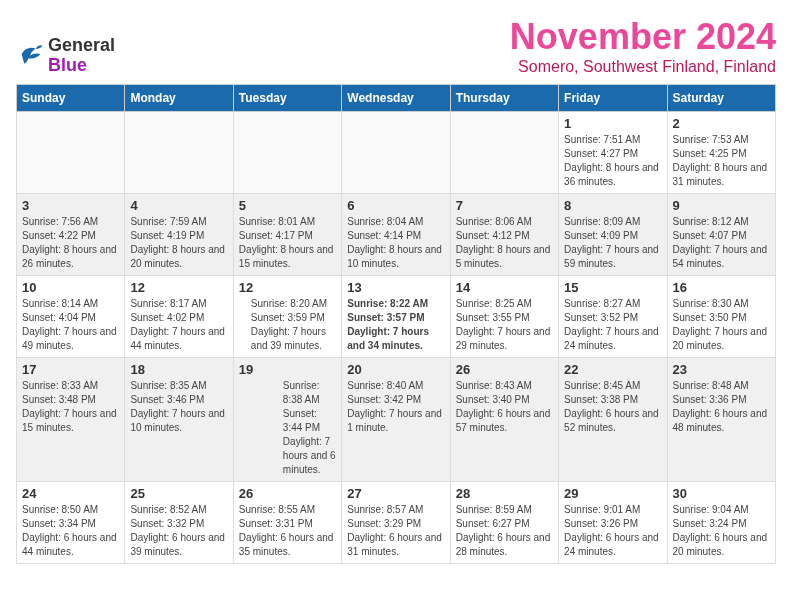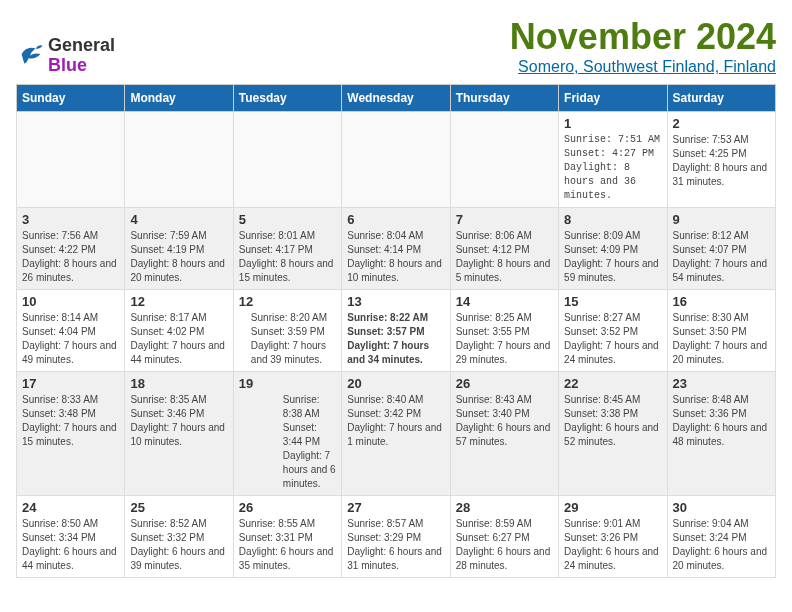--- a/index.html
+++ b/index.html
@@ -31,26 +31,25 @@
     .logo-bird {
       width: 28px;
       height: 28px;
     }
     .title-block {
       text-align: right;
     }
     .month-title {
       font-size: 36px;
       font-weight: bold;
-      color: #4d7c0f;
+      color: #ec4899;
     }
     .location-title {
       font-size: 16px;
-      color: #0369a1;
-      text-decoration: underline;
+      color: #be185d;
     }
     .calendar-table {
       width: 100%;
       border-collapse: collapse;
       font-size: 11px;
     }
     .calendar-table th {
       background-color: #1a6aad;
       color: white;
       text-align: left;
@@ -122,21 +121,21 @@
   </thead>
   <tbody id="calendar-body">
   <tr>
         <td class="empty"></td>
         <td class="empty"></td>
         <td class="empty"></td>
         <td class="empty"></td>
         <td class="empty"></td>
         <td>
           <div class="day-number">1</div>
-          <div class="day-info" style="white-space: pre-line; font-family: Liberation Mono, monospace;">Sunrise: 7:51 AM
+          <div class="day-info" style="white-space: pre-line;">Sunrise: 7:51 AM
 Sunset: 4:27 PM
 Daylight: 8 hours and 36 minutes.</div>
         </td>
         <td>
           <div class="day-number">2</div>
           <div class="day-info" style="white-space: pre-line;">Sunrise: 7:53 AM
 Sunset: 4:25 PM
 Daylight: 8 hours and 31 minutes.</div>
         </td>
       </tr>

